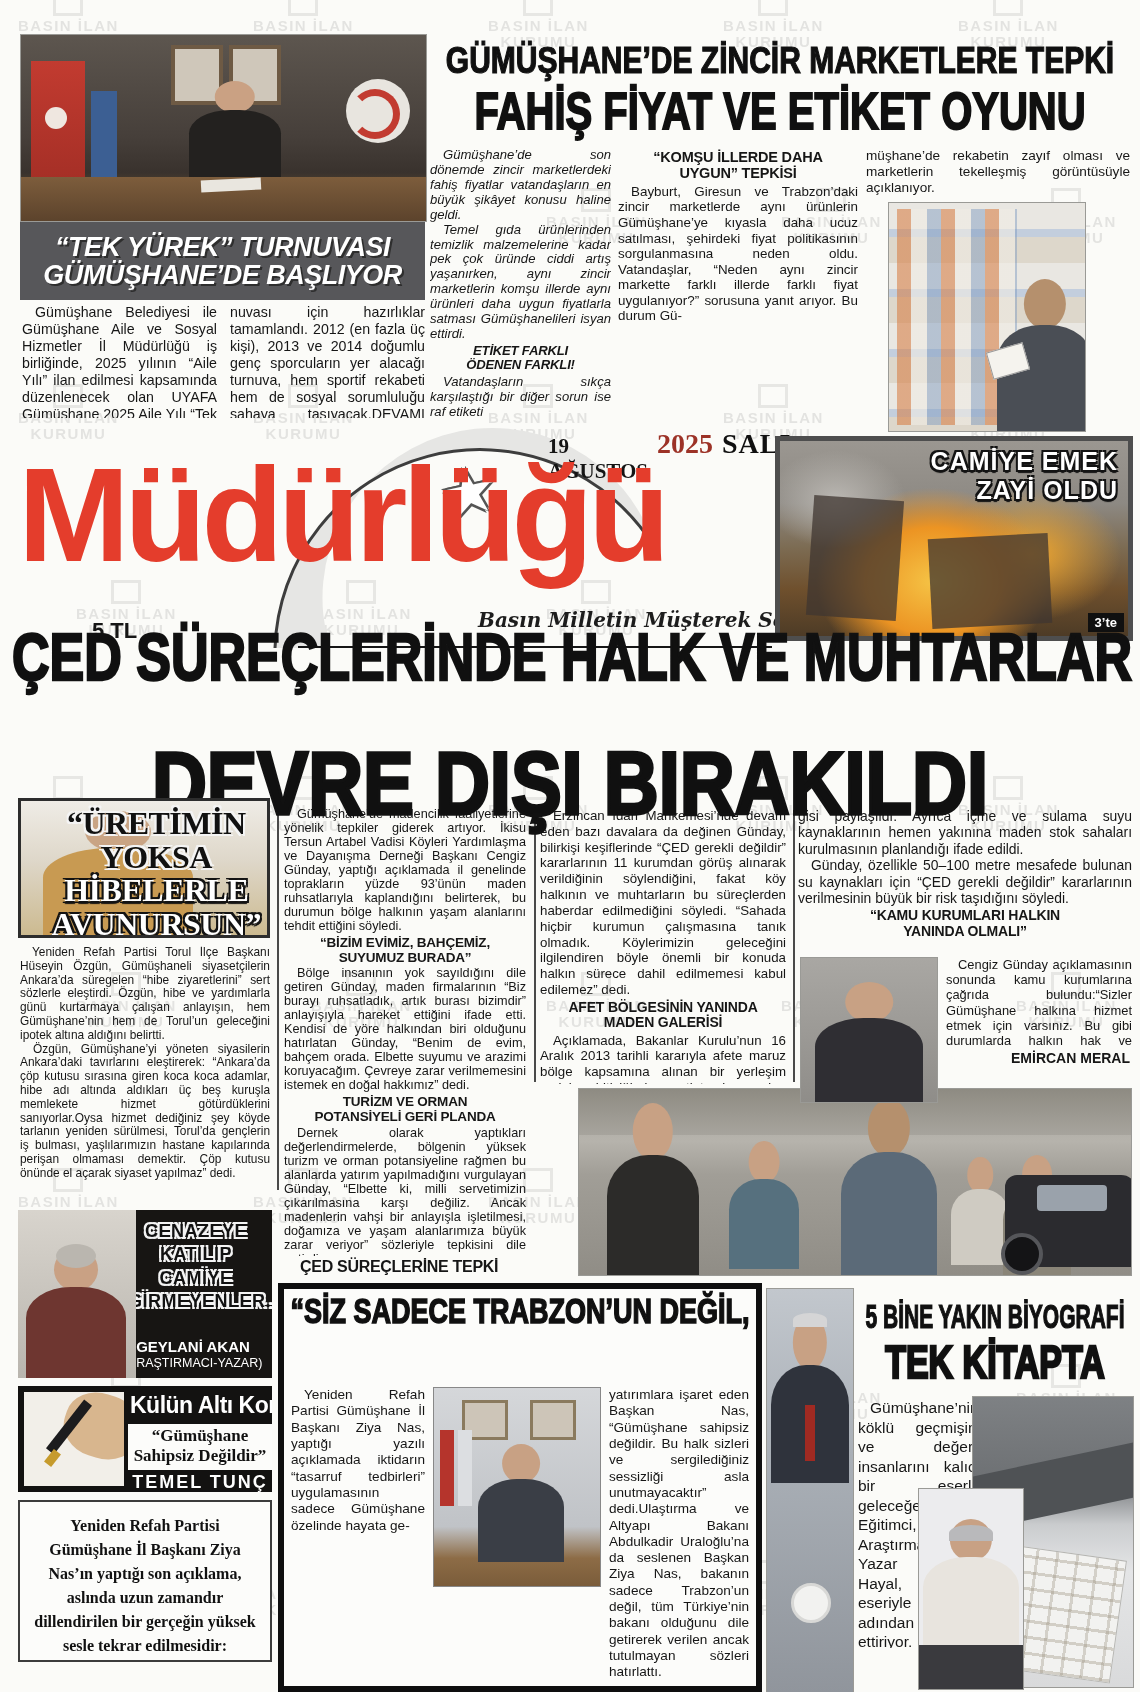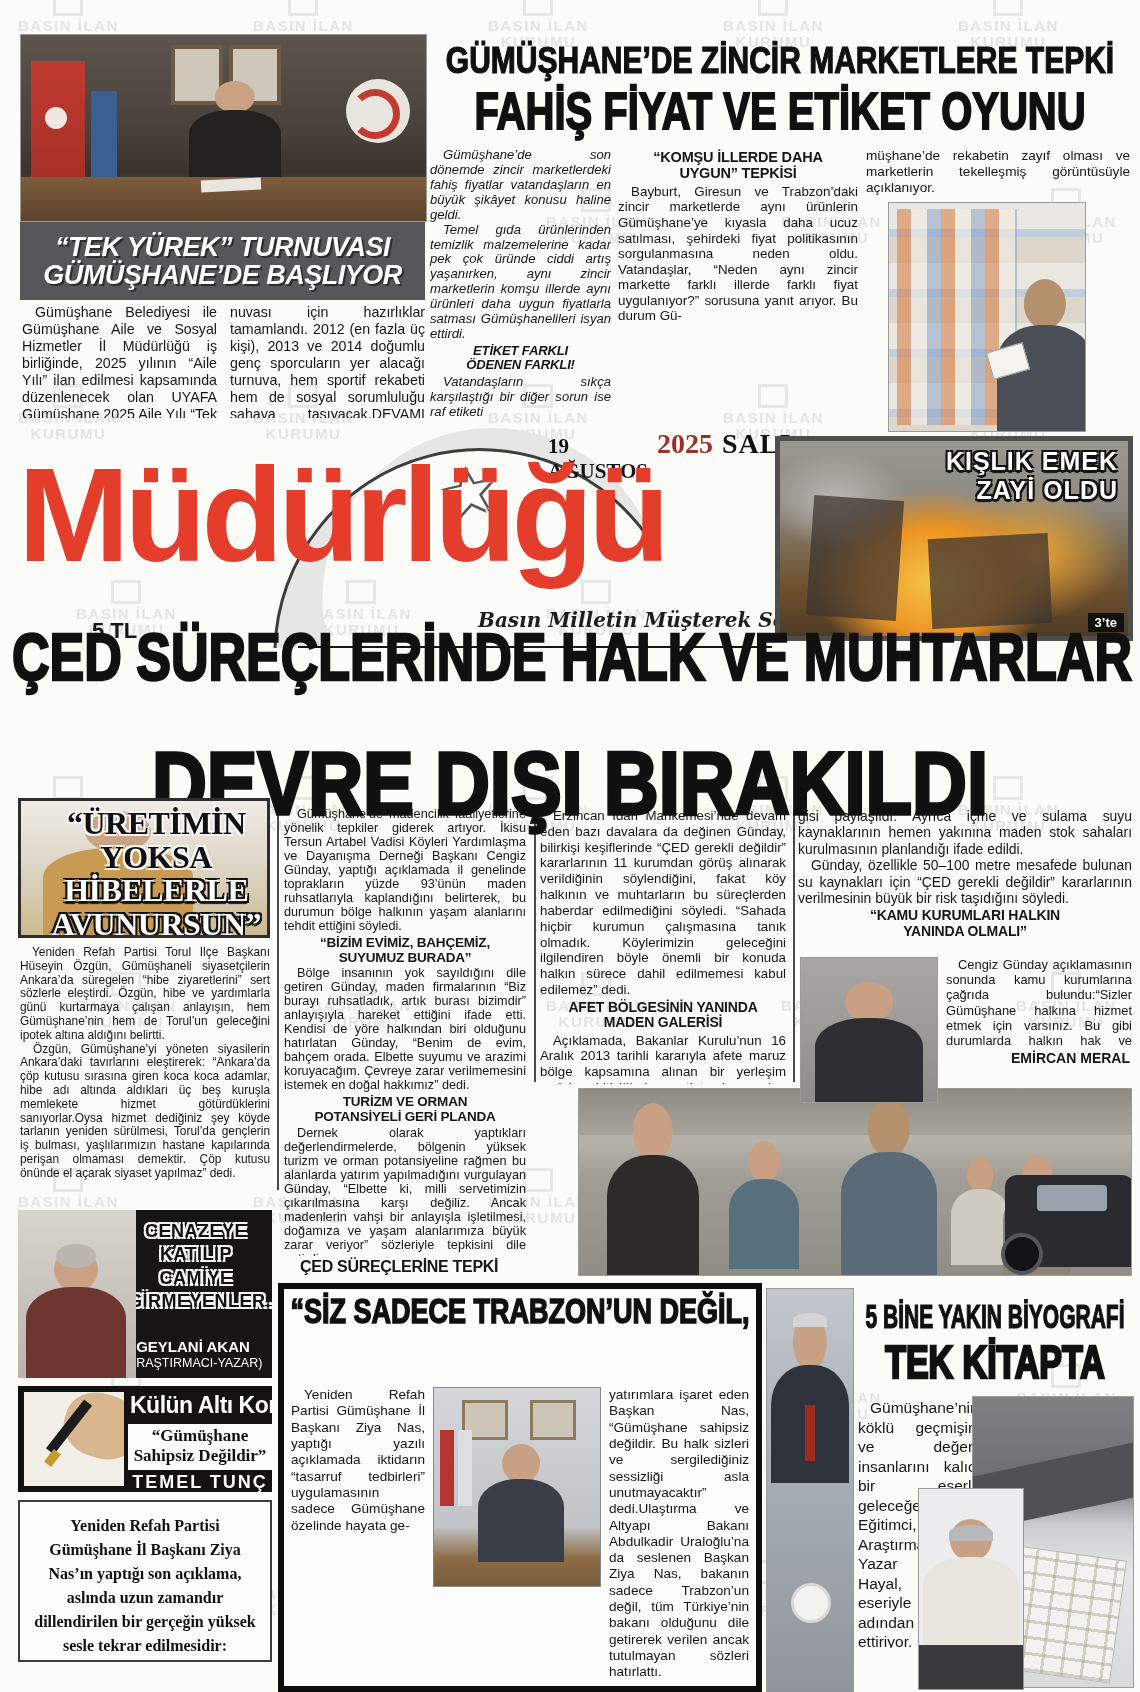--- a/index.html
+++ b/index.html
@@ -340,21 +340,21 @@
   </div>
   <div id="masthead-title">Müdürlüğü</div>
   <div id="price">5 TL</div>
   <div id="slogan">Basın Milletin Müşterek Sesidir</div>
   <div id="mast-rule"></div>
 
   <div id="fire-box">
     <div class="firestruct" style="left:30px;bottom:18px;width:90px;height:120px;transform:rotate(4deg);"></div>
     <div class="firestruct" style="left:150px;bottom:10px;width:120px;height:90px;transform:rotate(-3deg);"></div>
     <div id="fire-h">
-      <div class="outline-w">KIŞLIK EMEK</div>
+      <div class="outline-w">CAMİYE EMEK</div>
       <div class="outline-w">ZAYİ OLDU</div>
     </div>
     <div id="fire-ref">3’te</div>
   </div>
 
   <div class="hx" style="left:12px;top:628px;width:1116px;font-size:52px;">
     <span class="sq fat" style="transform:scaleY(1.3);-webkit-text-stroke:2px #111;">ÇED SÜREÇLERİNDE HALK VE MUHTARLAR</span>
   </div>
   <div class="hx" style="left:12px;top:740px;width:1116px;font-size:76px;">
     <span class="sq fat" style="transform:scaleY(1.16);-webkit-text-stroke:3px #111;">DEVRE DIŞI BIRAKILDI</span>

